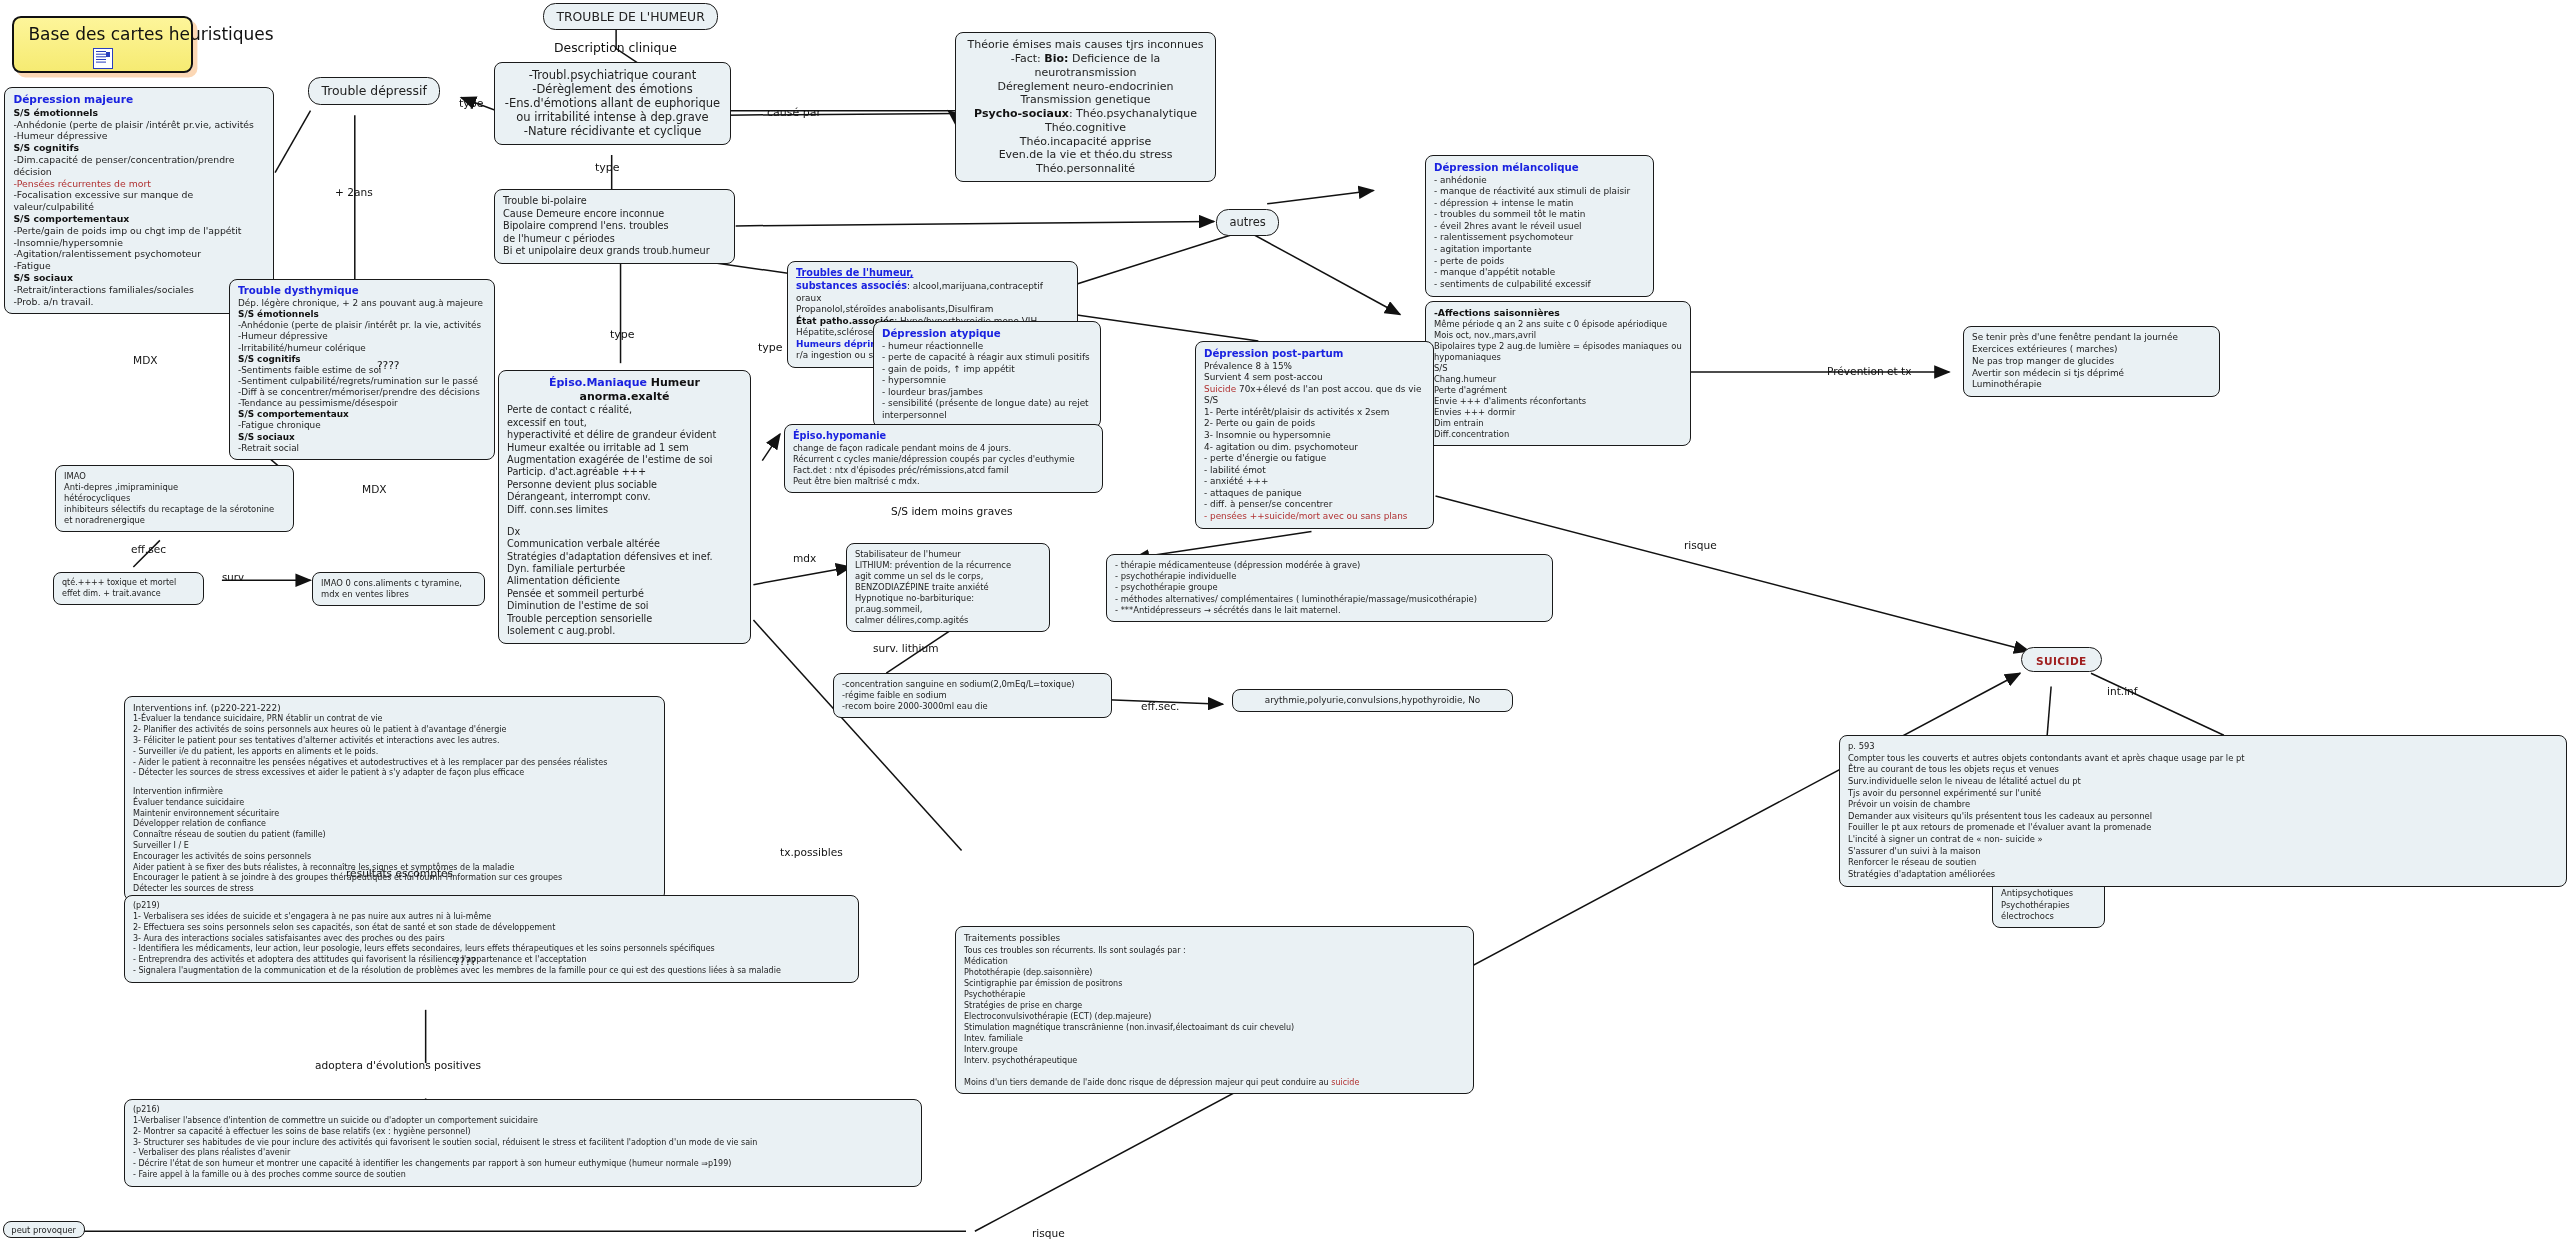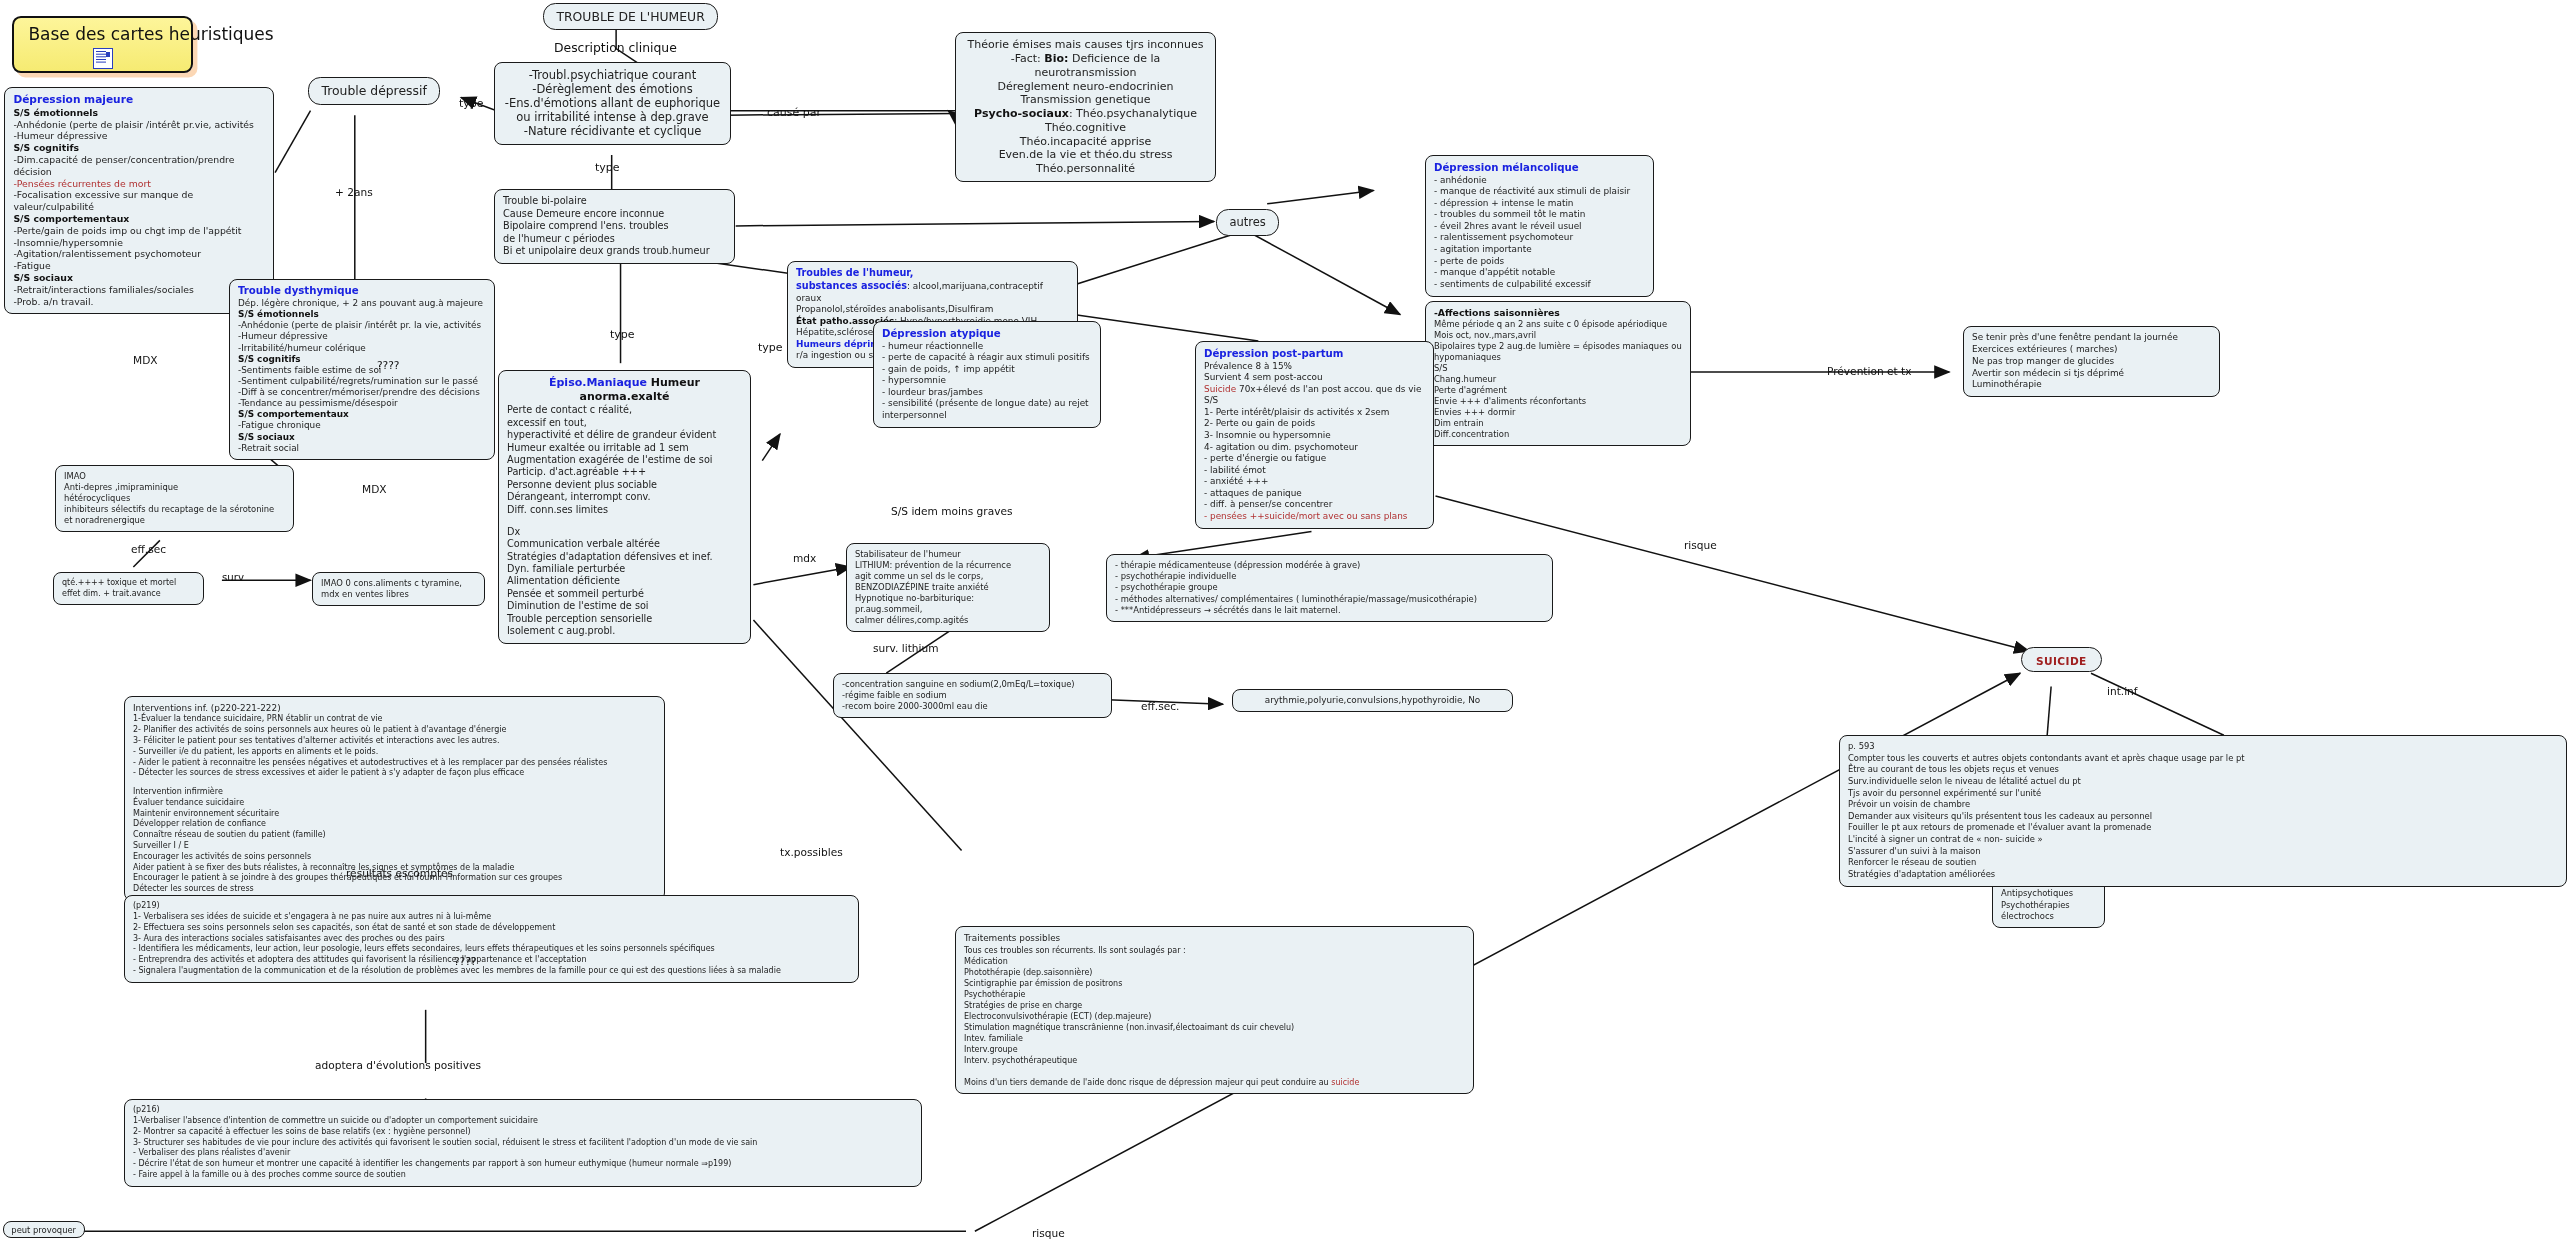--- a/index.html
+++ b/index.html
@@ -183,21 +183,21 @@
 Cause Demeure encore inconnue
 Bipolaire comprend l'ens. troubles
 de l'humeur c périodes
 Bi et unipolaire deux grands troub.humeur</div>
   </div>
   <div class="lbl" style="left:595px;top:161px;font-size:11px;">type</div>
   <div class="lbl" style="left:610px;top:328px;font-size:11px;">type</div>
   <div class="lbl" style="left:758px;top:341px;font-size:11px;">type</div>
 
   <div class="node box" style="left:787px;top:261px;width:291px;font-size:8.9px;line-height:1.3;">
-    <div class="title" style="font-size:9.7px;">Troubles de l'humeur,</div>
+    <div class="title" style="font-size:9.7px;text-decoration:underline;">Troubles de l'humeur,</div>
     <div><span class="title" style="font-size:9.7px;">substances associés</span><span>: alcool,marijuana,contraceptif oraux</span></div>
     <div>Propanolol,stéroïdes anabolisants,Disulfiram</div>
     <div><span class="b">État patho.associés</span><span>: Hypo/hyperthyroidie,mono,VIH</span></div>
     <div>Hépatite,sclérose en plaque,Diabete sucré</div>
     <div class="title">Humeurs déprimées ou exaltées</div>
     <div>r/a ingestion ou sevrage</div>
   </div>
 
   <div class="node pill" style="left:1216px;top:209px;font-size:11.5px;">
     <span>autres</span>
@@ -261,20 +261,27 @@
 3- Insomnie ou hypersomnie
 4- agitation ou dim. psychomoteur
 - perte d'énergie ou fatigue
 -  labilité émot
 - anxiété +++
 - attaques de panique
 - diff. à penser/se concentrer</div>
     <div class="red">- pensées ++suicide/mort avec ou sans plans</div>
   </div>
 
+  <div class="node box" style="left:784px;top:424px;width:319px;font-size:8.4px;line-height:1.3;">
+    <div class="title" style="font-size:9.7px;">Épiso.hypomanie</div>
+    <div class="lines">change de façon radicale pendant moins de 4 jours.
+Récurrent c cycles manie/dépression coupés par cycles d'euthymie
+Fact.det : ntx d'épisodes préc/rémissions,atcd famil
+Peut être bien maîtrisé c mdx.</div>
+  </div>
   <div class="lbl" style="left:891px;top:505px;font-size:10.6px;">S/S idem moins graves</div>
 
   <div class="node box" style="left:498px;top:370px;width:253px;font-size:9.7px;line-height:1.28;">
     <div style="font-size:11px;text-align:center;"><span class="title">Épiso.Maniaque</span><span class="title-dark"> Humeur anorma.exalté</span></div>
     <div class="lines">Perte de contact c réalité,
 excessif en tout,
 hyperactivité et délire de grandeur évident
 Humeur exaltée ou irritable ad 1 sem
 Augmentation exagérée de l'estime de soi
 Particip. d'act.agréable +++

